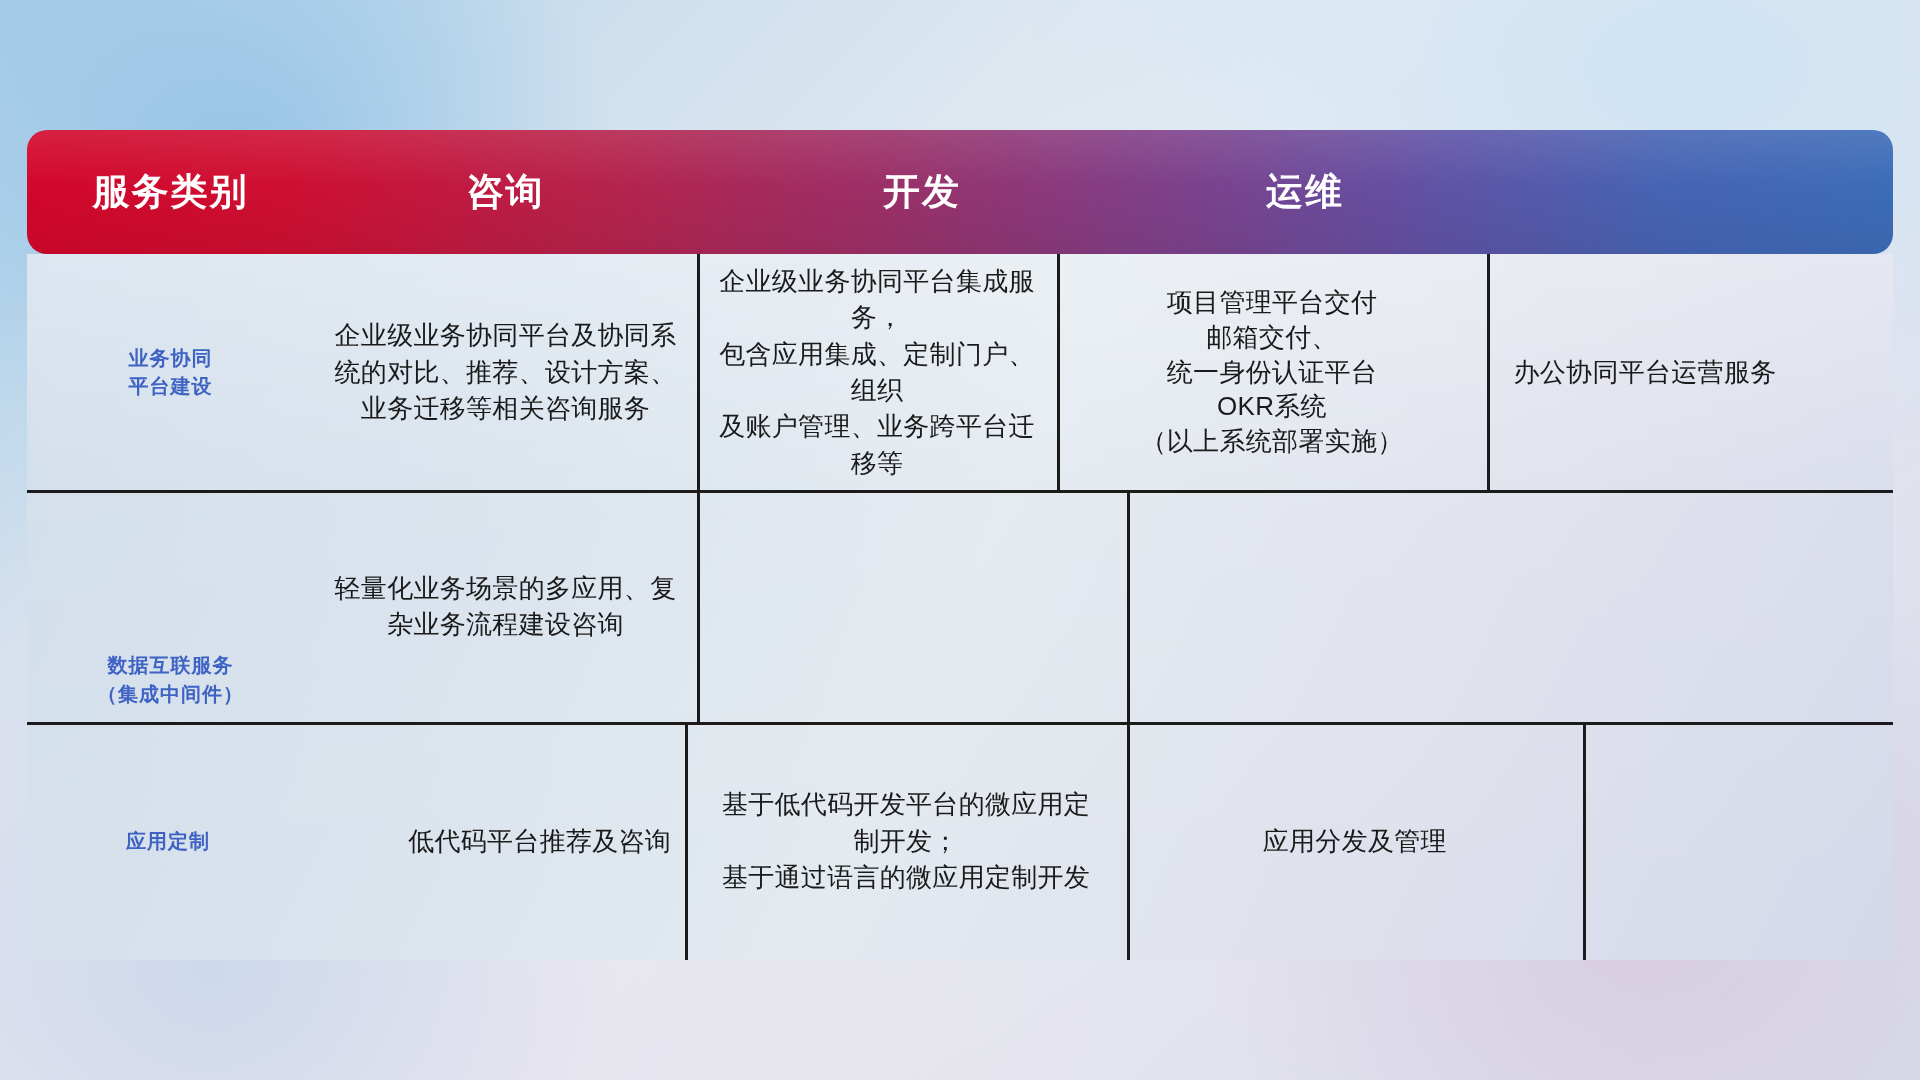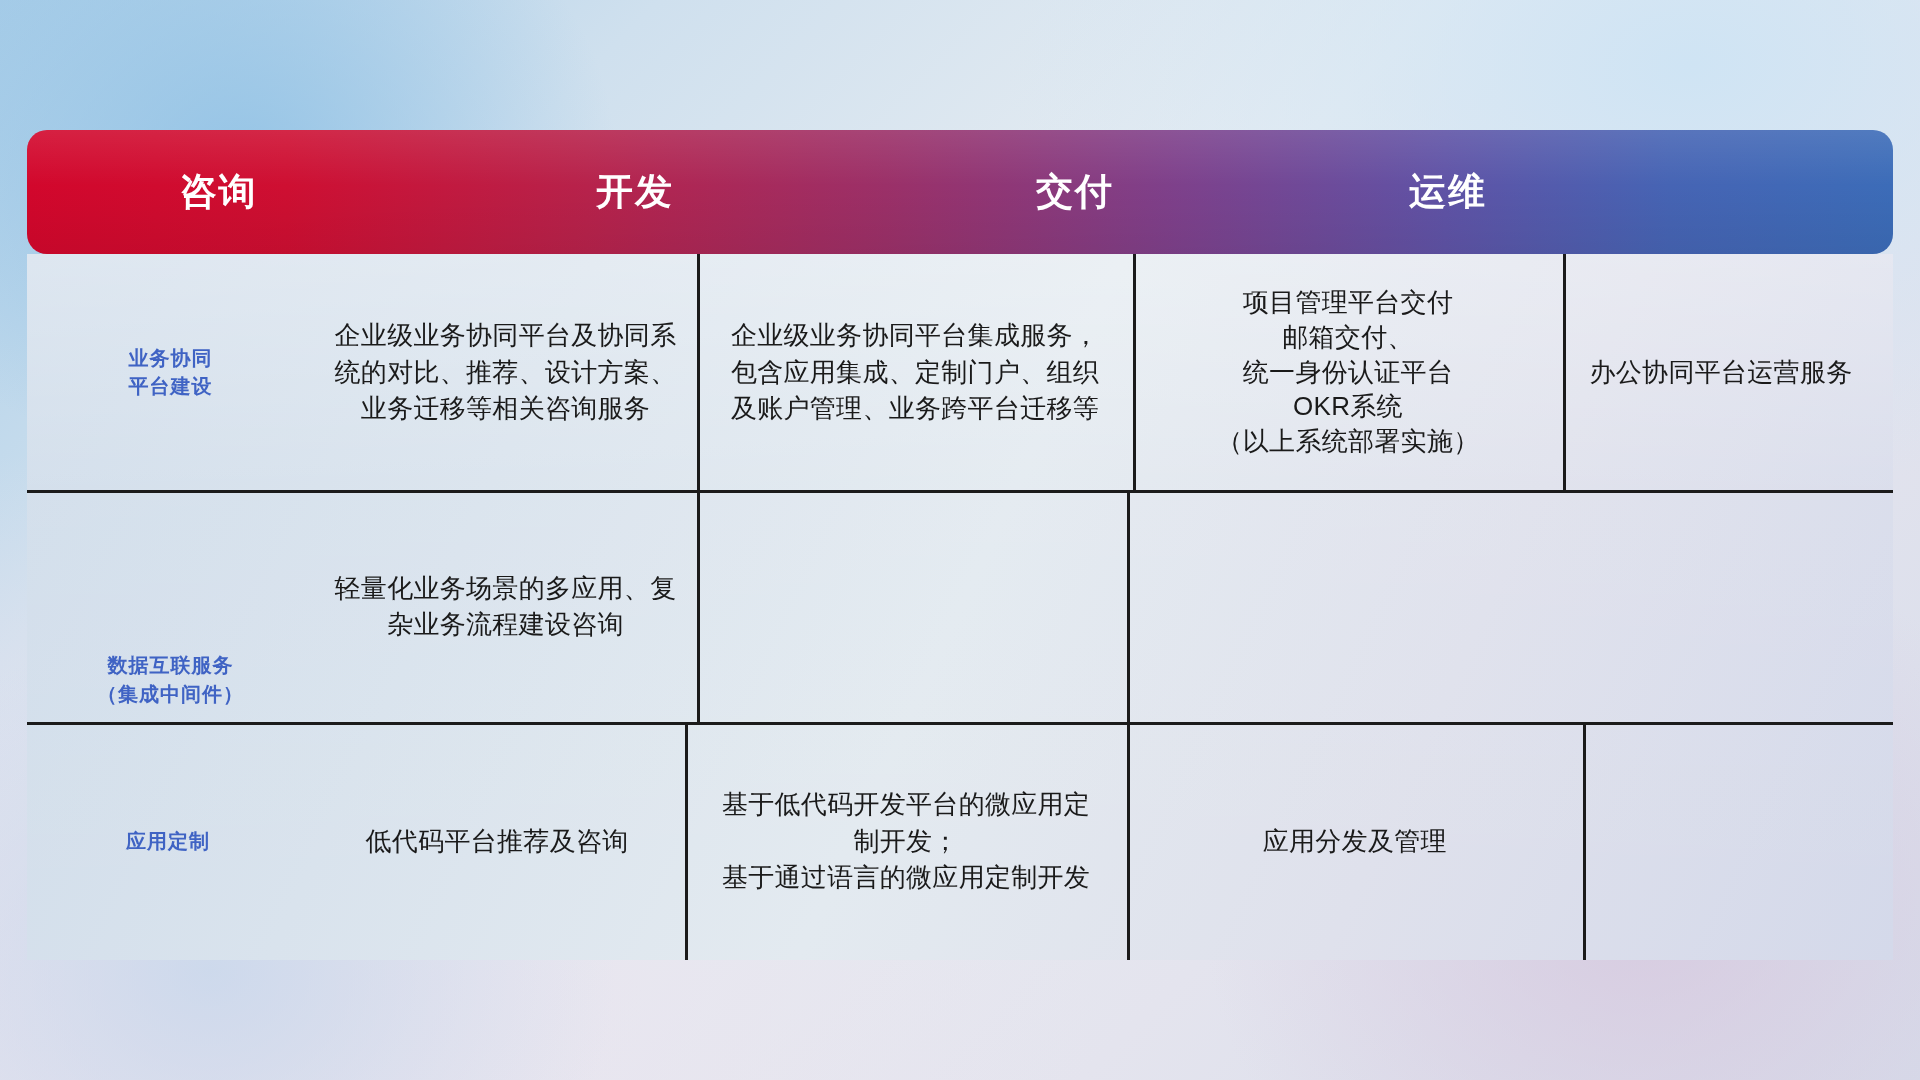--- a/index.html
+++ b/index.html
@@ -135,39 +135,39 @@
 </head>
 <body>
 
 <div class="bg-glow-tl"></div>
 <div class="bg-glow-bl"></div>
 <div class="bg-glow-br"></div>
 
 <div class="table-wrap">
 
   <div class="thead">
+    <div class="th" style="width:287px;">服务类别</div>
     <div class="th" style="width:383px;">咨询</div>
     <div class="th" style="width:450px;">开发</div>
-    <div class="th" style="width:430px;">交付</div>
     <div class="th" style="width:316px;">运维</div>
   </div>
 
   <div class="tbody">
 
     <div class="row r1">
       <div class="cell" style="width:287px;">
         <span class="cat">业务协同
 平台建设</span>
       </div>
       <div class="cell" style="width:383px;">
         <span class="txt">企业级业务协同平台及协同系
 统的对比、推荐、设计方案、
 业务迁移等相关咨询服务</span>
       </div>
-      <div class="cell sep" style="width:436px;">
+      <div class="cell sep" style="width:360px;">
         <span class="txt">企业级业务协同平台集成服务，
 包含应用集成、定制门户、组织
 及账户管理、业务跨平台迁移等</span>
       </div>
       <div class="cell sep" style="width:430px;">
         <span class="txt tight">项目管理平台交付
 邮箱交付、
 统一身份认证平台
 OKR系统
 （以上系统部署实施）</span>
@@ -191,21 +191,21 @@
       </div>
       <div class="cell sep" style="width:316px;">
         <span class="txt"></span>
       </div>
     </div>
 
     <div class="row r3">
       <div class="cell" style="width:287px;">
         <span class="cat">应用定制</span>
       </div>
-      <div class="cell" style="width:383px;">
+      <div class="cell" style="width:383px;justify-content:flex-end;">
         <span class="txt">低代码平台推荐及咨询</span>
       </div>
       <div class="cell sep" style="width:450px;">
         <span class="txt">基于低代码开发平台的微应用定
 制开发；
 基于通过语言的微应用定制开发</span>
       </div>
       <div class="cell sep" style="width:464px;">
         <span class="txt">应用分发及管理</span>
       </div>

